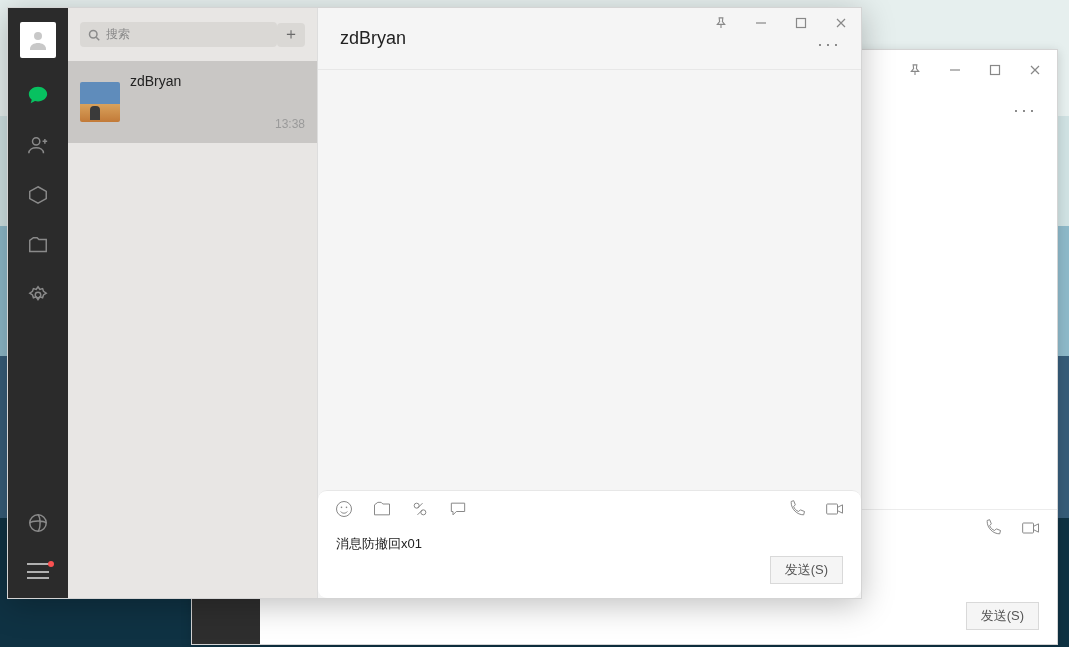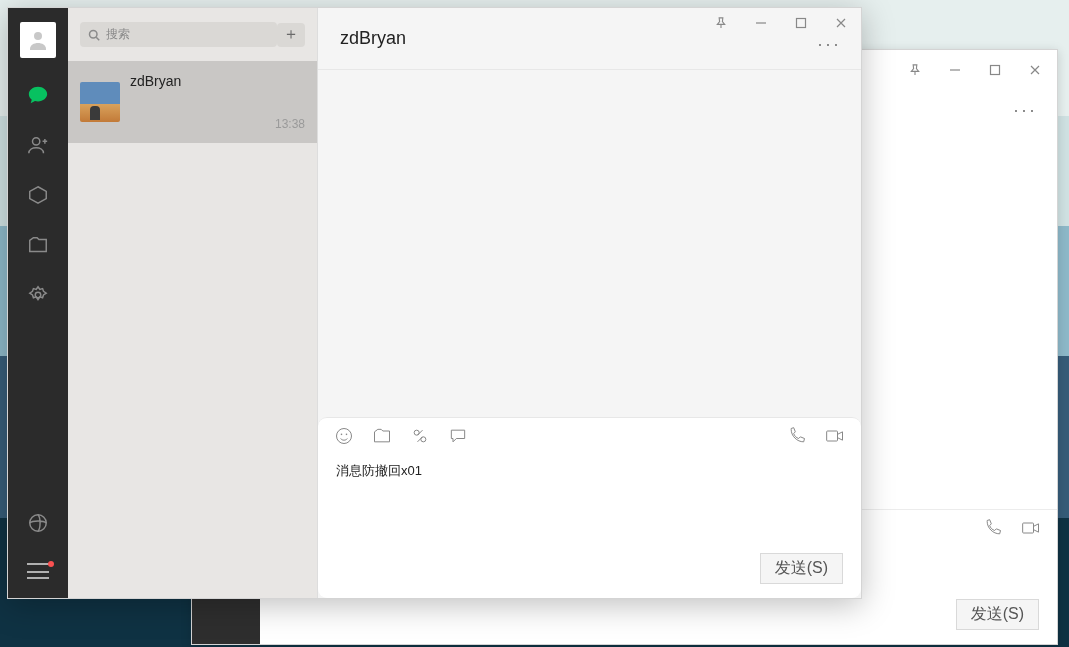--- a/index.html
+++ b/index.html
@@ -66,21 +66,21 @@
     .bg-input-area {
       position:absolute; left:0; right:0; bottom:0; height:135px; border-top:1px solid #ececec; background:#fff;
     }
     .bg-icons-row, .icons-row {
       display:flex; align-items:center; gap:18px; padding:8px 16px; color:#7a7a7a;
     }
     .icons-row .spacer { flex:1; }
     .icons-row svg { width:20px; height:20px; }
     .send-btn {
       position:absolute; right:18px; bottom:14px;
-      padding:4px 14px; background:#f5f5f5; border:1px solid #d9d9d9; color:#555; font-size:16px; cursor:pointer;
+      padding:4px 14px; background:#f5f5f5; border:1px solid #d9d9d9; color:#555; font-size:13px; cursor:pointer;
     }
 
     
     .wechat-window.fg {
       position: absolute;
       left: 7px; top: 7px;
       width: 855px; height: 592px;
       background: #fff;
       border: 1px solid #d4d4d4;
       box-shadow: 0 6px 30px rgba(0,0,0,.25);
@@ -140,21 +140,21 @@
     }
     .chat-title { font-size:18px; color:#222; }
     .chat-titlebar {
       position:absolute; right:0; top:0; display:flex; align-items:center; height:30px;
     }
     .more-dots {
       position:absolute; right:20px; bottom:14px; color:#7a7a7a; letter-spacing:2px; font-size:18px; cursor:pointer;
     }
     .chat-body { flex:1; background:#f5f5f5; }
     .chat-input-area {
-      height:181px; background:#fff; border-top:1px solid #e7e7e7; position:relative;border-radius:9px;
+      height:108px; background:#fff; border-top:1px solid #e7e7e7; position:relative;border-radius:9px;
     }
     .chat-text {
       padding:4px 18px; color:#222; font-size:13px; outline:none; border:none; width:100%; resize:none; background:transparent;
     }
 
     
     .pin { width:12px; height:13px; }
     .thin { stroke:#888; stroke-width:1.2; fill:none; }
   </style>
 </head>

